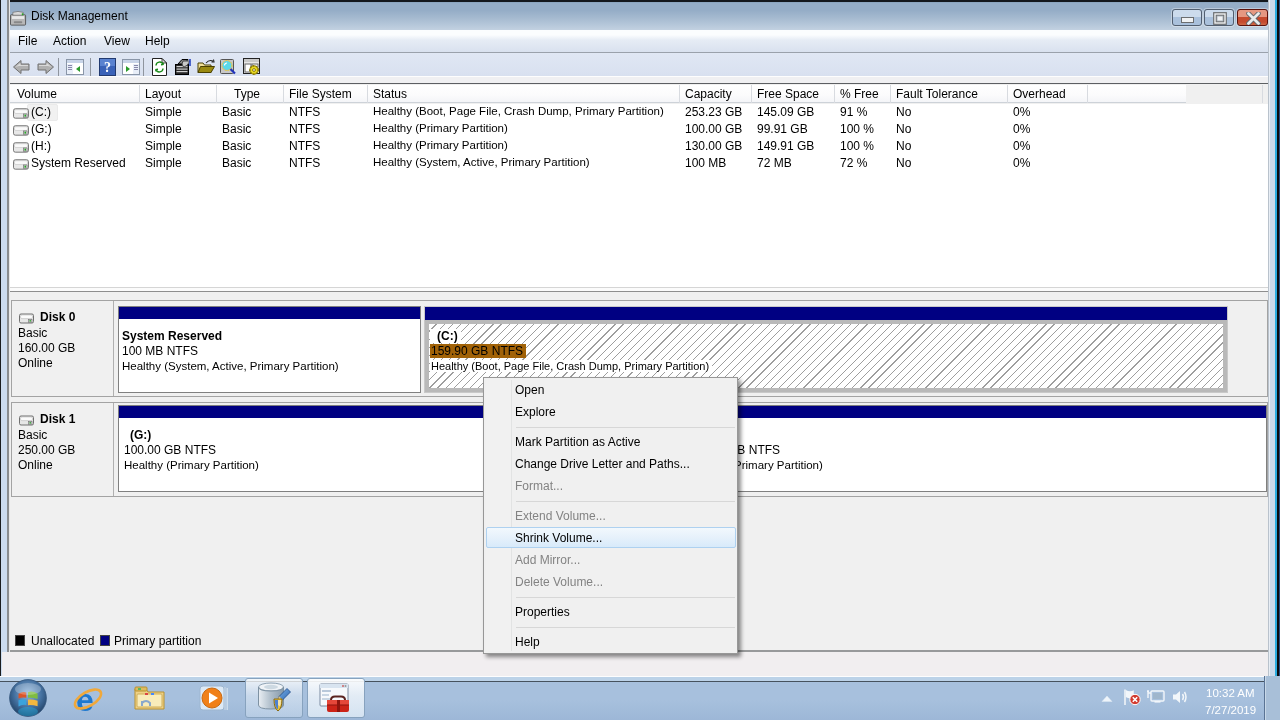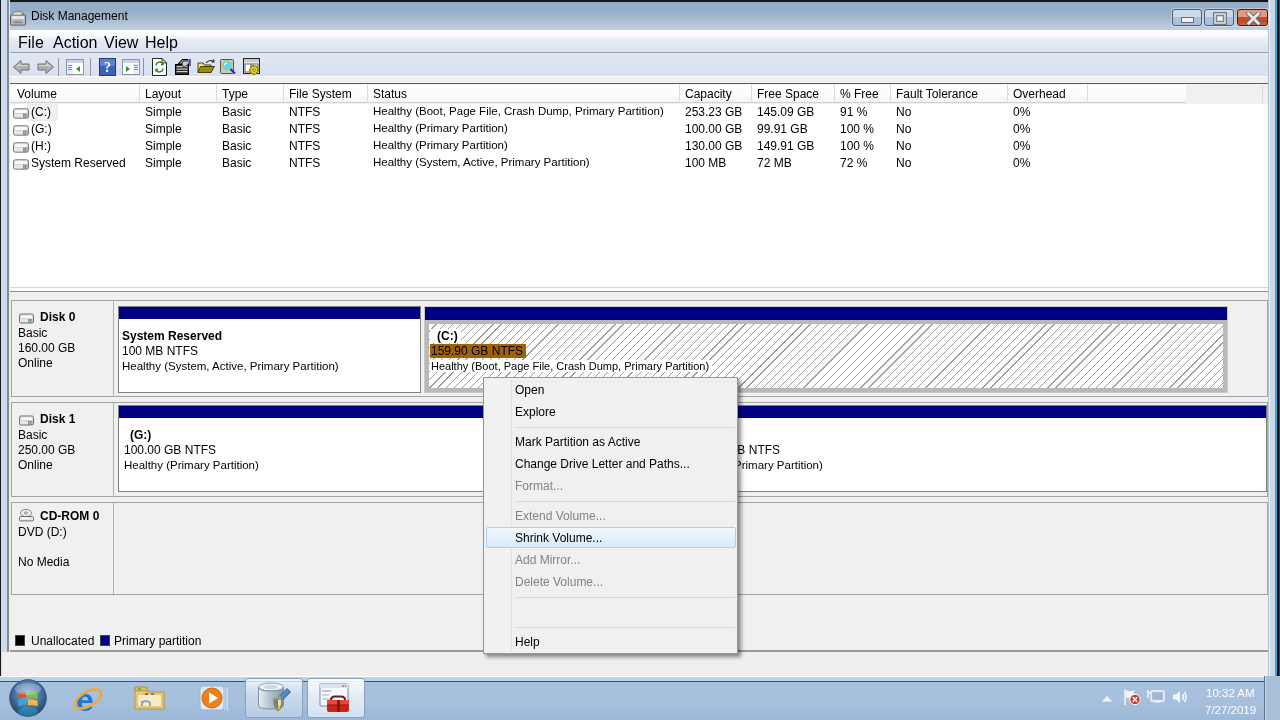--- a/index.html
+++ b/index.html
@@ -18,21 +18,21 @@
 #title-text { position:absolute; left:31px; top:9px; font-size:12px; color:#000; }
 .capbtn { position:absolute; top:9px; width:30px; height:17px; border-radius:3px; border:1px solid #525f70; box-shadow:0 0 0 1px rgba(255,255,255,.35); }
 .capbtn.min { left:1172px; background:linear-gradient(180deg,#ccdbec 0 45%,#aac1dc 45% 100%); }
 .capbtn.max { left:1204px; background:linear-gradient(180deg,#ccdbec 0 45%,#aac1dc 45% 100%); }
 .capbtn.close { left:1237px; width:31px; background:linear-gradient(180deg,#e59781 0 45%,#c54a2e 45% 80%,#d06a47 100%); border-color:#5c120c; }
 .capglyph { position:absolute; }
 
 
 #menubar { position:absolute; left:10px; top:30px; width:1258px; height:22px;
   background:linear-gradient(180deg,#fbfdfe 0 5px,#e6ecf5 10px,#d9e1ef 100%); }
-.menuitem { position:absolute; top:4px; font-size:16px; }
+.menuitem { position:absolute; top:4px; font-size:12px; }
 
 
 #toolbar { position:absolute; left:10px; top:52px; width:1258px; height:31px;
   background:linear-gradient(180deg,#e0e7f4 0,#d9e1f0 70%, #d2dbec 100%); border-top:1px solid #9aa1ab; }
 #toolbar .tsep { position:absolute; top:5px; width:1px; height:18px; background:#8f959e; }
 #toolstrip2 { position:absolute; left:10px; top:76px; width:1258px; height:7px; background:#f0f0f2; border-top:1px solid #fdfdfd; }
 
 
 #content { position:absolute; left:10px; top:83px; width:1258px; height:569px; background:#f0f0f0; border-top:1px solid #5c5f62; border-bottom:2px solid #98999b; overflow:hidden; }
 
@@ -196,21 +196,21 @@
         <circle cx="11" cy="12" r="4.2" fill="#e8d820" stroke="#887800"></circle>
         <circle cx="11" cy="12" r="4.2" fill="none" stroke="#887800" stroke-width="1.4" stroke-dasharray="1.4 1.6"></circle>
         <circle cx="11" cy="12" r="1.4" fill="#fff" stroke="#887800"></circle>
       </svg>
   </div>
   <div id="toolstrip2"></div>
   <div id="content">
     <div id="lvheader">
       <div class="hcol" style="left:7px;">Volume</div>
       <div class="hcol" style="left:135px;">Layout</div>
-      <div class="hcol" style="left:212px;">Type</div>
+      <div class="hcol" style="left:224px;">Type</div>
       <div class="hcol" style="left:279px;">File System</div>
       <div class="hcol" style="left:363px;">Status</div>
       <div class="hcol" style="left:675px;">Capacity</div>
       <div class="hcol" style="left:747px;">Free Space</div>
       <div class="hcol" style="left:830px;">% Free</div>
       <div class="hcol" style="left:886px;">Fault Tolerance</div>
       <div class="hcol" style="left:1003px;">Overhead</div>
       <div class="hsep" style="left:129px;"></div>
       <div class="hsep" style="left:206px;"></div>
       <div class="hsep" style="left:273px;"></div>
@@ -349,33 +349,20 @@
           <div class="ptxt" style="left:5px; top:53px; font-size:11.5px;">Healthy (Primary Partition)</div>
         </div>
         <div class="part" style="left:664px; top:2px; width:591px; height:87px;">
           <div class="pstrip"></div>
           <div class="ptxt" style="left:17px; top:22px; font-weight:bold;">(H:)</div>
           <div class="ptxt" style="left:11px; top:37px;">150.00 GB NTFS</div>
           <div class="ptxt" style="left:11px; top:53px; font-size:11.5px;">Healthy (Primary Partition)</div>
         </div>
       </div>
 
-      <div class="diskrow" style="top:205px; height:93px;">
-        <div class="dinfo">
-          <svg class="abs" style="left:7px;top:6px;" width="15" height="13" viewBox="0 0 15 13">
-              <ellipse cx="7" cy="4" rx="5.5" ry="3.6" fill="none" stroke="#888"></ellipse>
-              <ellipse cx="7" cy="4" rx="1.6" ry="1.1" fill="#fff" stroke="#888"></ellipse>
-              <rect x="0.5" y="7.5" width="14" height="4.4" rx="1" fill="#e6e6e6" stroke="#707070"></rect>
-              <rect x="2" y="8.6" width="8" height="1.4" fill="#fbfbfb"></rect>
-            </svg>
-          <div class="dname" style="top:6px;">CD-ROM 0</div>
-          <div class="dtxt" style="top:22px;">DVD (D:)</div>
-          <div class="dtxt" style="top:52px;">No Media</div>
-        </div>
-      </div>
 
       <div class="lgswatch" style="left:5px; top:338px; background:#000;"></div>
       <div class="abs" style="left:21px; top:337px;">Unallocated</div>
       <div class="lgswatch" style="left:90px; top:338px; background:#000082;"></div>
       <div class="abs" style="left:104px; top:337px;">Primary partition</div>
     </div>
   </div>
   <div id="statusstrip"></div>
 </div>
 <div id="taskbar">
@@ -493,15 +480,16 @@
   <div class="msep" style="top:49px;"></div>
   <div class="mi" style="top:53px;">Mark Partition as Active</div>
   <div class="mi" style="top:75px;">Change Drive Letter and Paths...</div>
   <div class="mi dis" style="top:97px;">Format...</div>
   <div class="msep" style="top:123px;"></div>
   <div class="mi dis" style="top:127px;">Extend Volume...</div>
   <div class="mi" style="top:149px;">Shrink Volume...</div>
   <div class="mi dis" style="top:171px;">Add Mirror...</div>
   <div class="mi dis" style="top:193px;">Delete Volume...</div>
   <div class="msep" style="top:219px;"></div>
+  <div class="mi" style="top:223px;">Properties</div>
   <div class="msep" style="top:249px;"></div>
   <div class="mi" style="top:253px;">Help</div>
 </div>
 
 </body></html>

